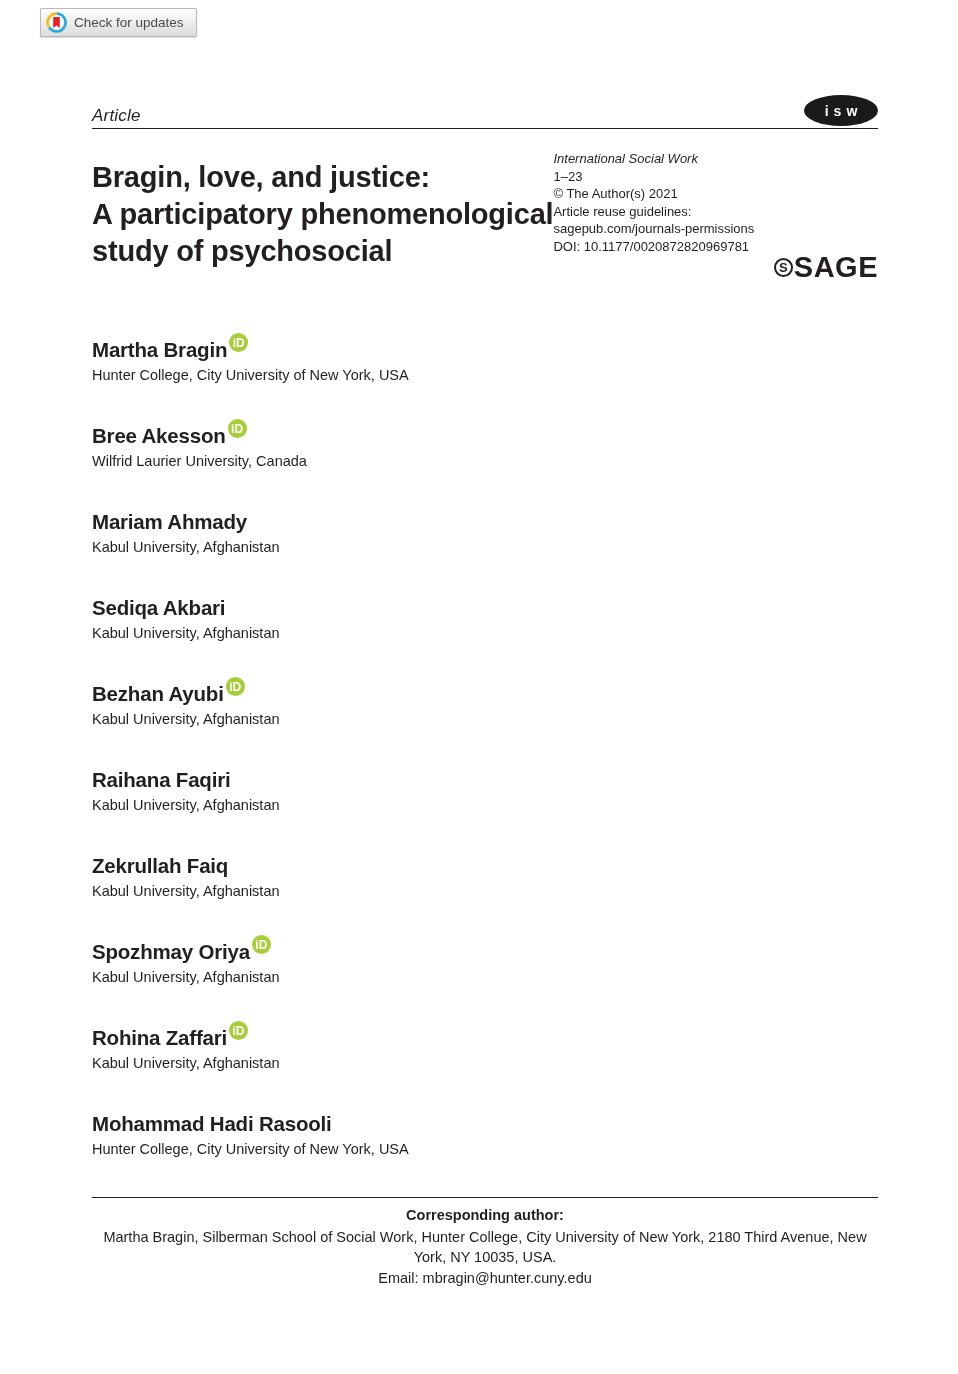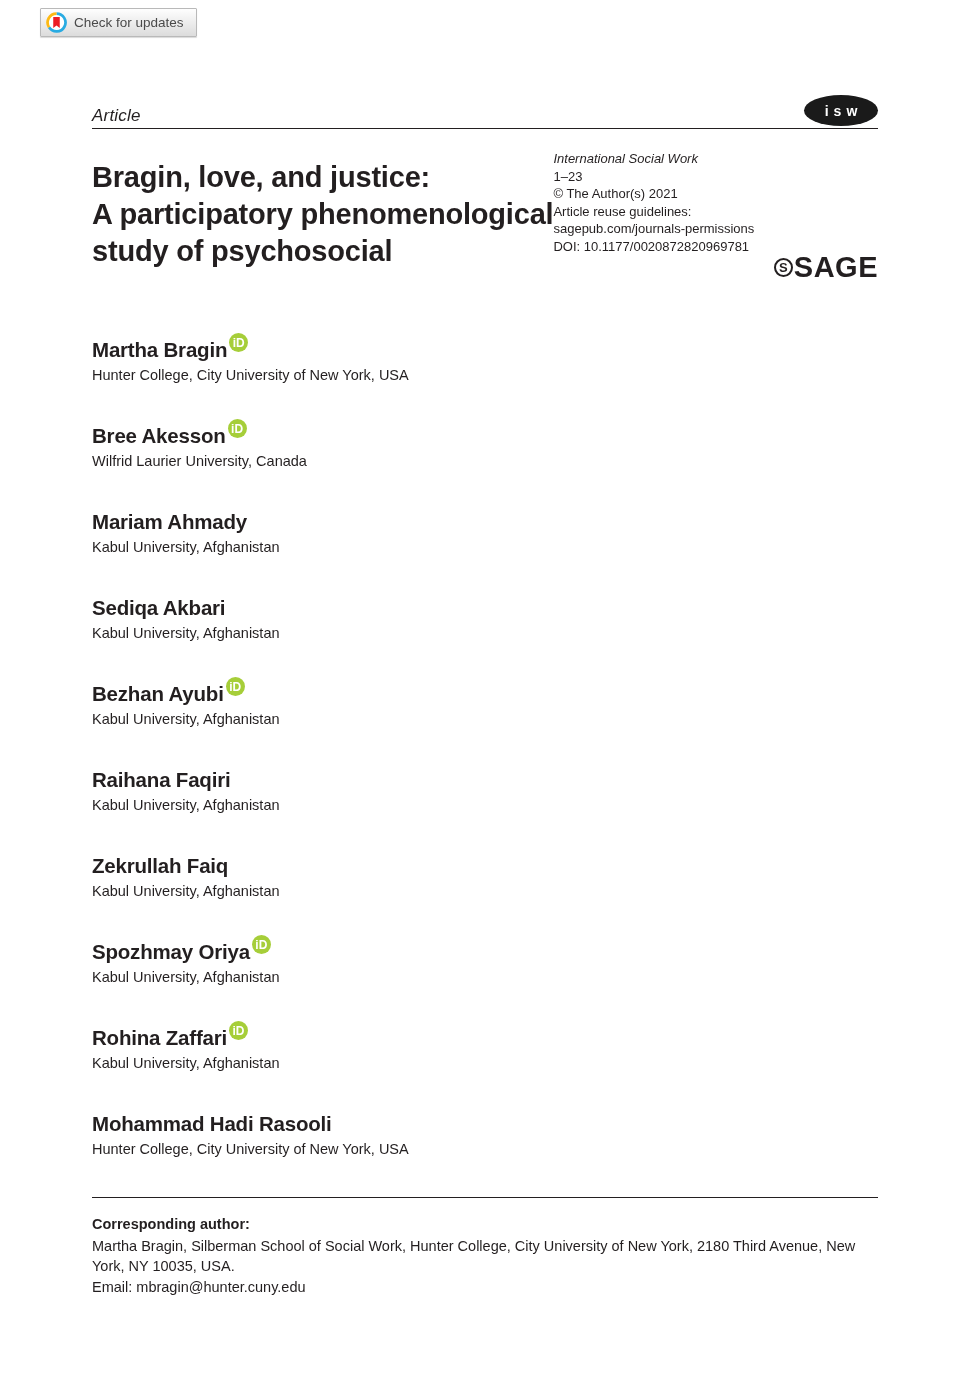--- a/index.html
+++ b/index.html
@@ -124,23 +124,24 @@
     cursor: pointer;
   }
   .author-affiliation {
     margin-top: 4px;
     font-size: 14.5px;
     line-height: 19px;
   }
   .footer {
     margin-top: 0;
     border-top: 1.5px solid #231f20;
-    padding-top: 16px;
+    padding-top: 7px;
     font-size: 14.5px;
     line-height: 20.5px;
+    text-align: center;
   }
   .footer-heading { font-weight: bold; margin-bottom: 1px; }
   .footer-email a, .email-link { color: #231f20; text-decoration: none; cursor: pointer; }
 </style>
 </head>
 <body>
 
 <div class="badge-row">
   <button class="crossmark-btn">
     <span style="display:inline-flex;">

